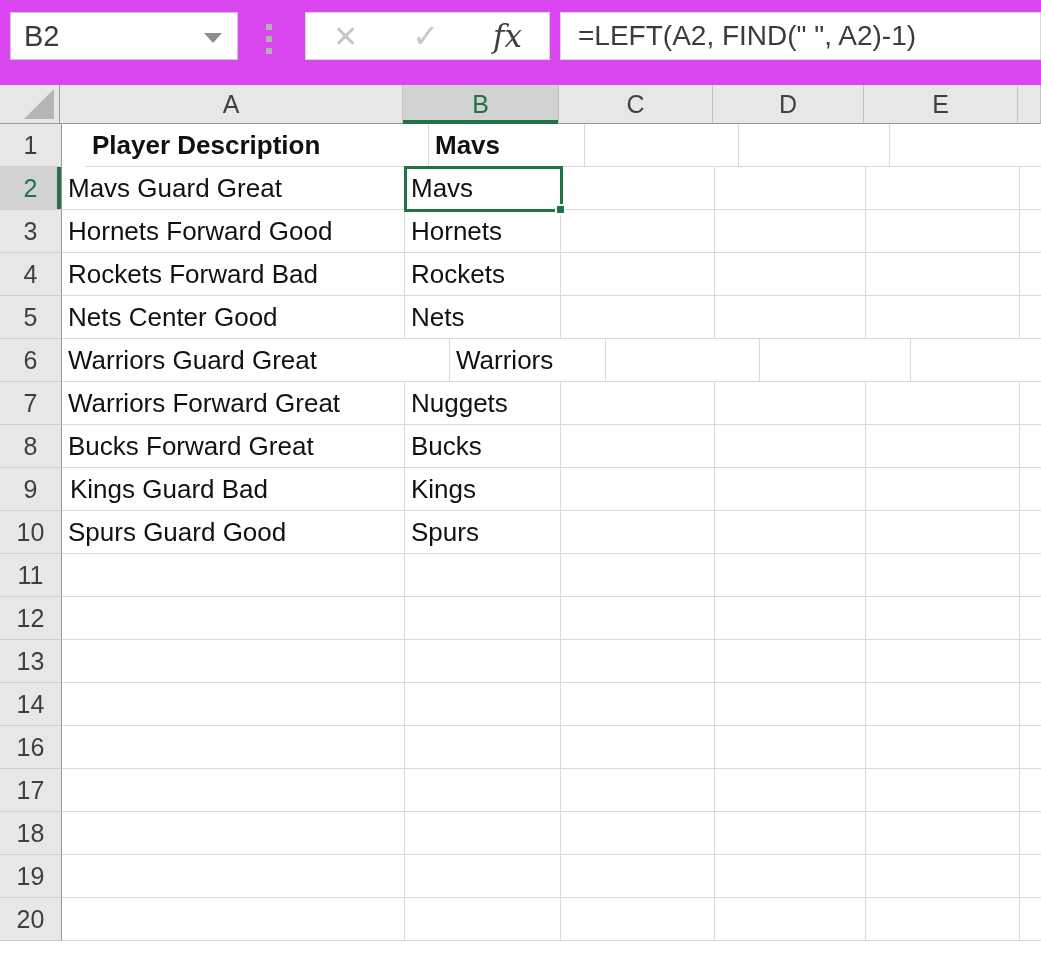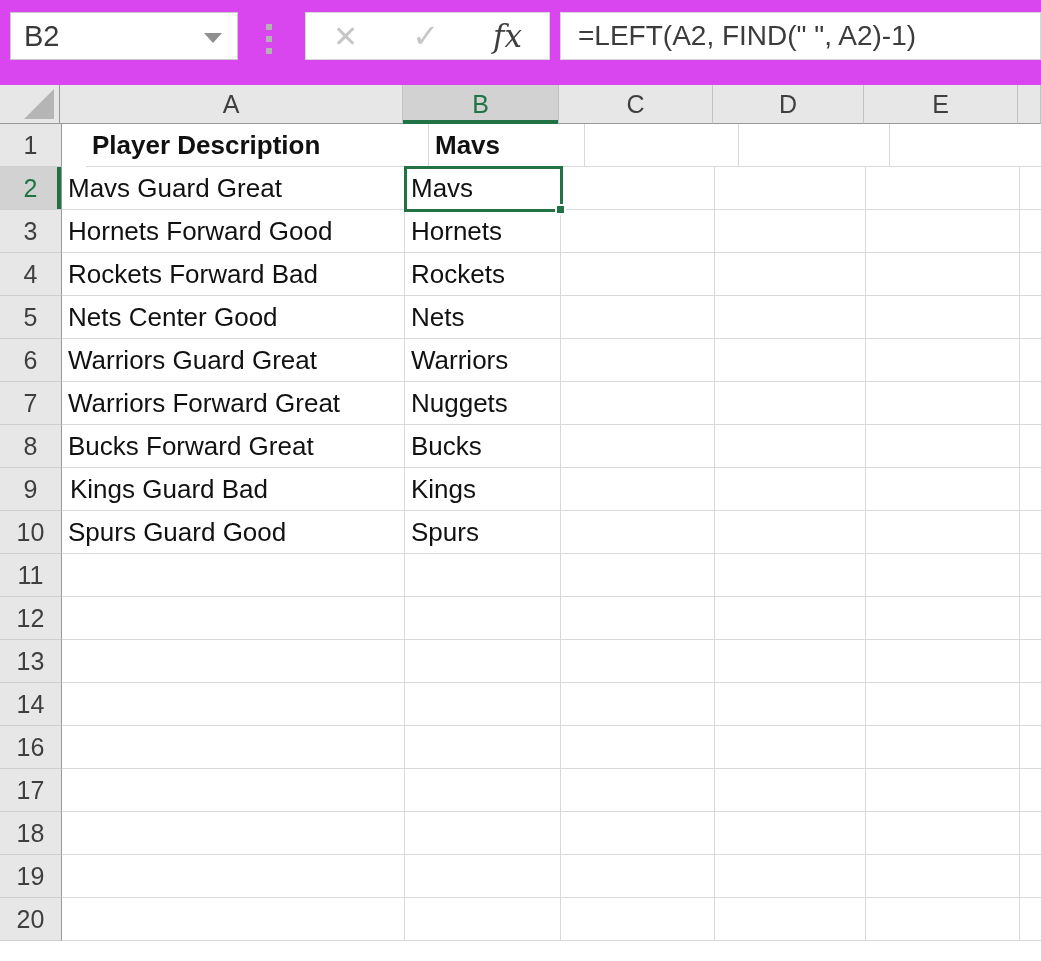--- a/index.html
+++ b/index.html
@@ -162,21 +162,21 @@
         <div class="rh">5</div>
         <div class="cell" style="width: 343px;">Nets Center Good</div>
         <div class="cell" style="width: 156px;">Nets</div>
         <div class="cell" style="width: 154px;"></div>
         <div class="cell" style="width: 151px;"></div>
         <div class="cell" style="width: 154px;"></div>
         <div class="cell" style="width: 23px;"></div>
       </div>
       <div class="row">
         <div class="rh">6</div>
-        <div class="cell" style="width: 343px;">Warriors Guard Great</div>
+        <div class="cell" style="width: 388px;">Warriors Guard Great</div>
         <div class="cell" style="width: 156px;">Warriors</div>
         <div class="cell" style="width: 154px;"></div>
         <div class="cell" style="width: 151px;"></div>
         <div class="cell" style="width: 154px;"></div>
         <div class="cell" style="width: 23px;"></div>
       </div>
       <div class="row">
         <div class="rh">7</div>
         <div class="cell" style="width: 343px;">Warriors Forward Great</div>
         <div class="cell" style="width: 156px;">Nuggets</div>

